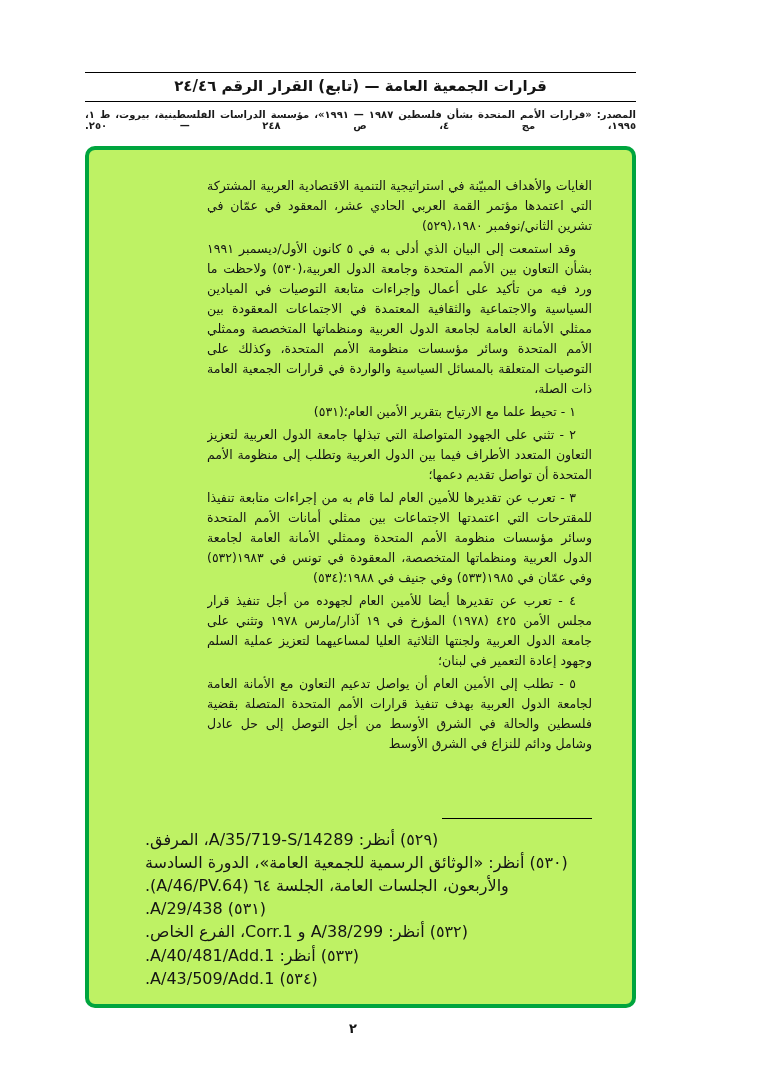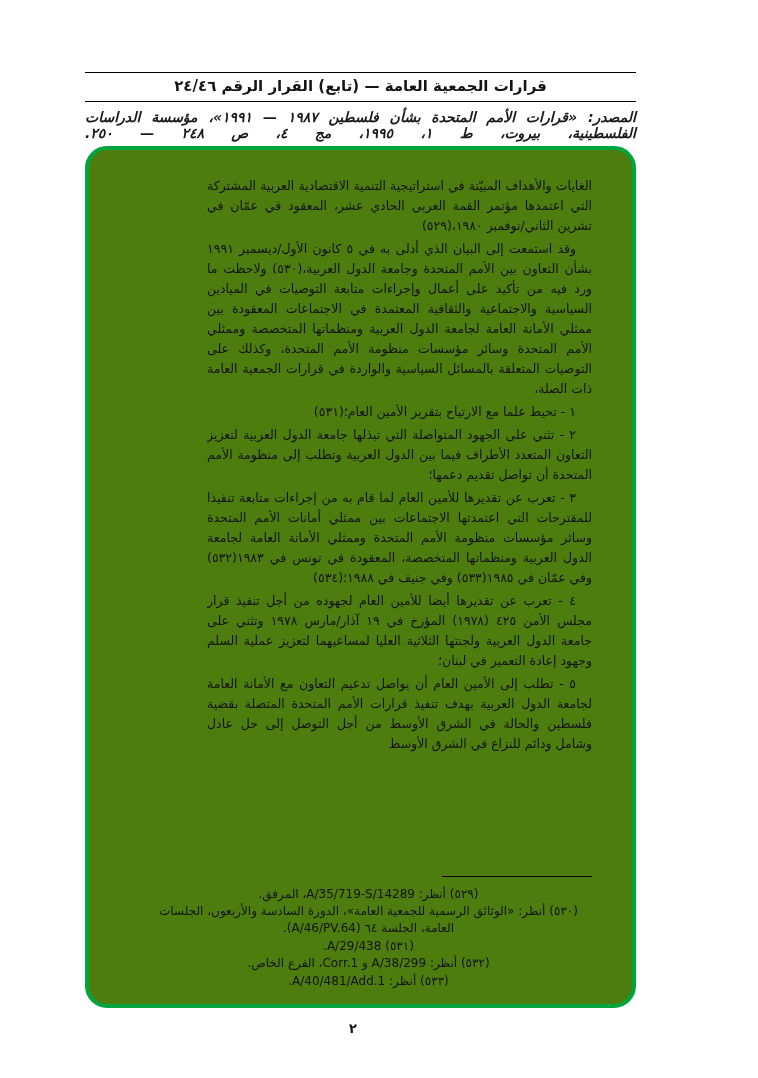--- a/index.html
+++ b/index.html
@@ -18,37 +18,36 @@
   .rule { border-top: 1.5px solid #000; }
   .title {
     direction: rtl;
     text-align: center;
     font-size: 15px;
     font-weight: bold;
     padding: 4px 0 6px;
   }
   .source {
     direction: rtl;
-    font-size: 14px;
+    font-size: 10px;
     font-weight: bold;
     margin-top: 7px;
     text-align: justify;
     text-align-last: justify;
     color: #1a1a1a;
-    font-style: italic;
   }
 
   
   .frame {
     position: absolute;
     left: 85px; right: 70px; top: 146px;
     height: 862px;
     border: 4px solid var(--frame-green, #00a53e);
-    border-radius: 22px;
-    background: #4d7c0f;
+    border-radius: 10px;
+    background: #bef264;
   }
   .main-text {
     position: absolute;
     top: 26px; right: 40px; left: 118px;
     direction: rtl;
     text-align: justify;
     font-size: 12.5px;
     line-height: 1.6;
     max-height: 700px;
     overflow: hidden;
@@ -62,23 +61,23 @@
     position: absolute;
     right: 40px; left: 56px; bottom: 14px;
     direction: rtl;
   }
   .fn-sep {
     width: 150px;
     border-top: 1px solid #000;
     margin: 0 0 9px 0; 
   }
   .footnote {
-    font-size: 12px;
+    font-size: 16px;
     line-height: 1.45;
-    text-align: center;
+    text-align: left;
   }
 
   
   .page-number {
     position: absolute;
     left: 0; right: 0; bottom: 42px;
     text-align: center;
     font-size: 13px;
     font-weight: bold;
   }
@@ -113,19 +112,20 @@
       <p class="para indent"><span>٥ - </span><span class="lead">تطلب إلى</span><span> الأمين العام أن يواصل تدعيم التعاون مع الأمانة العامة لجامعة الدول العربية بهدف تنفيذ قرارات الأمم المتحدة المتصلة بقضية فلسطين والحالة في الشرق الأوسط من أجل التوصل إلى حل عادل وشامل ودائم للنزاع في الشرق الأوسط</span></p>
     </div>
 
     <div class="footnotes-area">
       <div class="fn-sep"></div>
       <p class="footnote">(٥٢٩) أنظر: A/35/719-S/14289، المرفق.</p>
       <p class="footnote">(٥٣٠) أنظر: «الوثائق الرسمية للجمعية العامة»، الدورة السادسة والأربعون، الجلسات العامة، الجلسة ٦٤ (A/46/PV.64).</p>
       <p class="footnote">(٥٣١) A/29/438.</p>
       <p class="footnote">(٥٣٢) أنظر: A/38/299 و Corr.1، الفرع الخاص.</p>
       <p class="footnote">(٥٣٣) أنظر: A/40/481/Add.1.</p>
+      <p class="footnote">(٥٣٤) A/43/509/Add.1.</p>
     </div>
 
   </section>
 
   <div class="page-number">٢</div>
 
 </div>
 
 </body></html>

